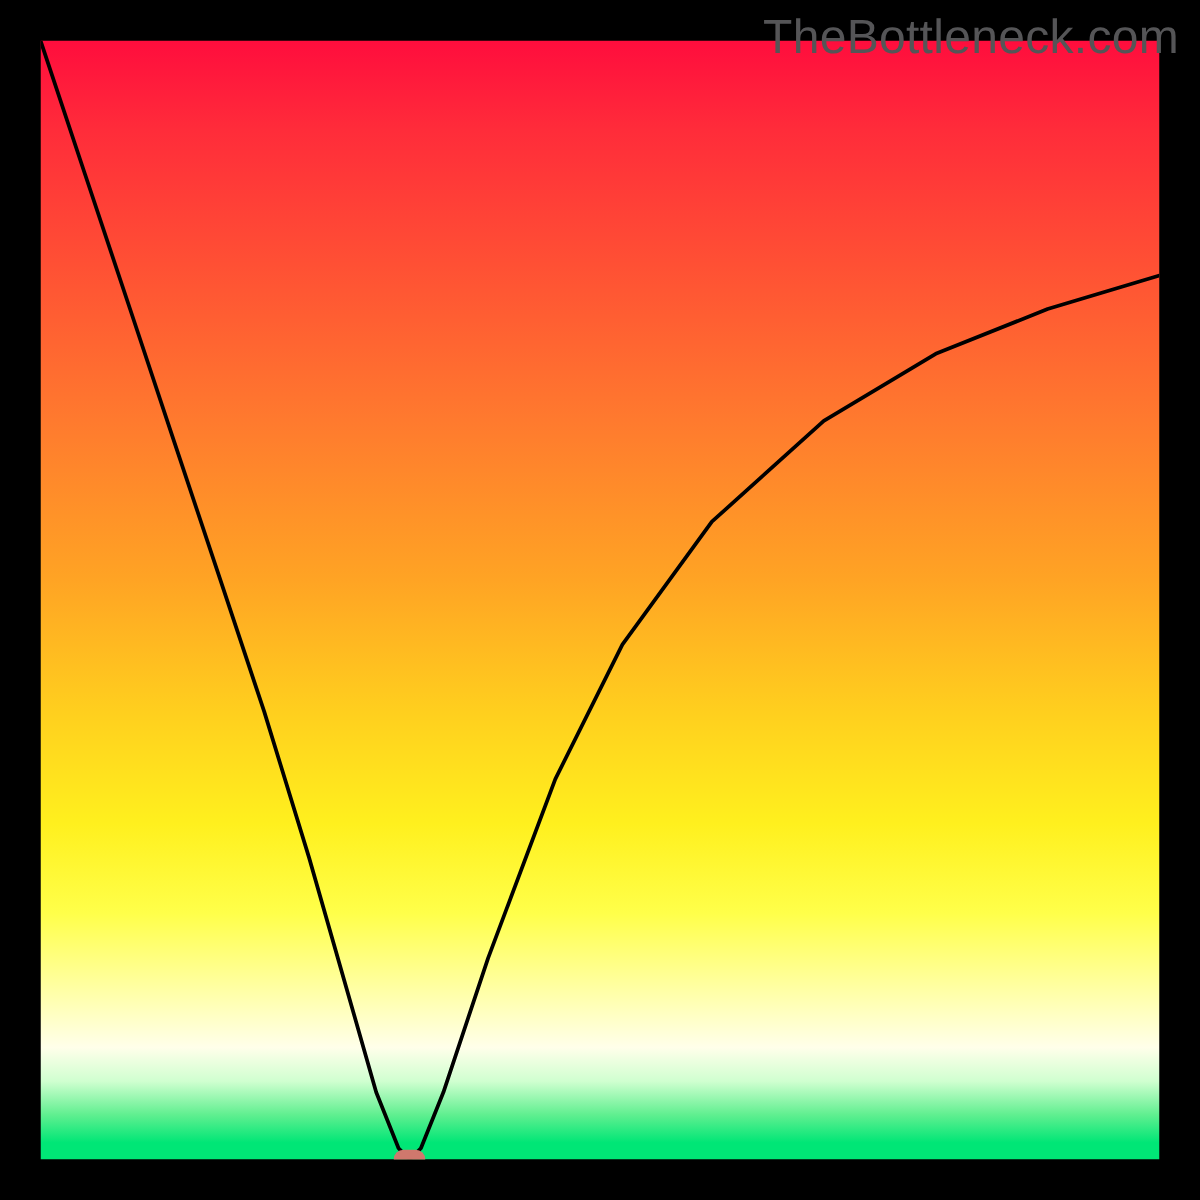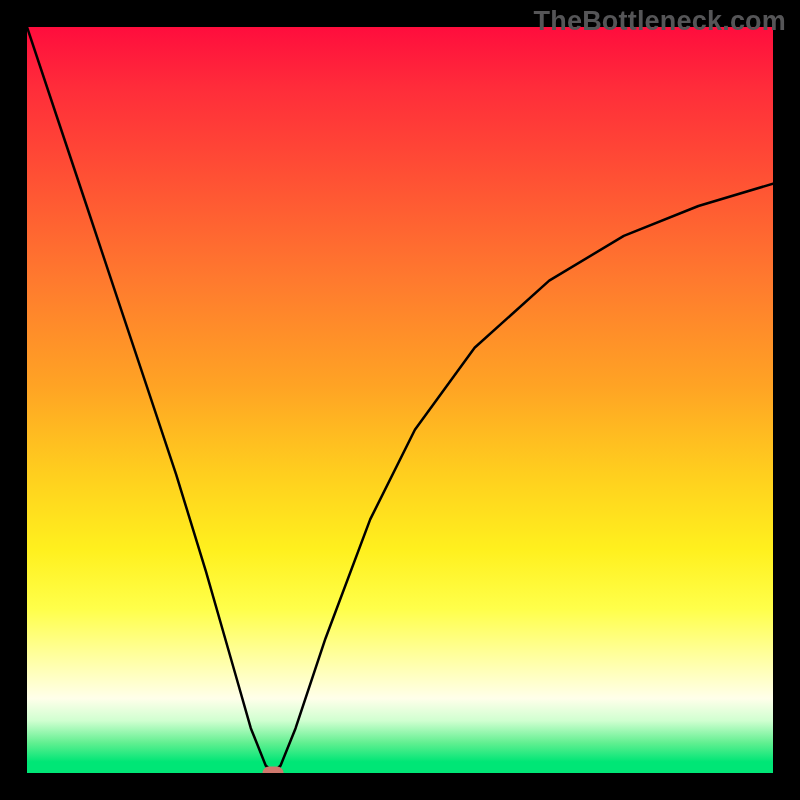--- a/index.html
+++ b/index.html
@@ -8,22 +8,22 @@
     position: relative;
     width: 800px;
     height: 800px;
     background: #000;
   }
   .watermark {
     position: absolute;
     top: 6px;
     right: 14px;
     font-family: Arial, Helvetica, sans-serif;
-    font-size: 27px;
-    font-weight: 700;
+    font-size: 32px;
+    font-weight: 400;
     color: #555557;
     letter-spacing: 0.2px;
     z-index: 5;
   }
   .plot {
     position: absolute;
     left: 27px;
     top: 27px;
     width: 746px;
     height: 746px;

